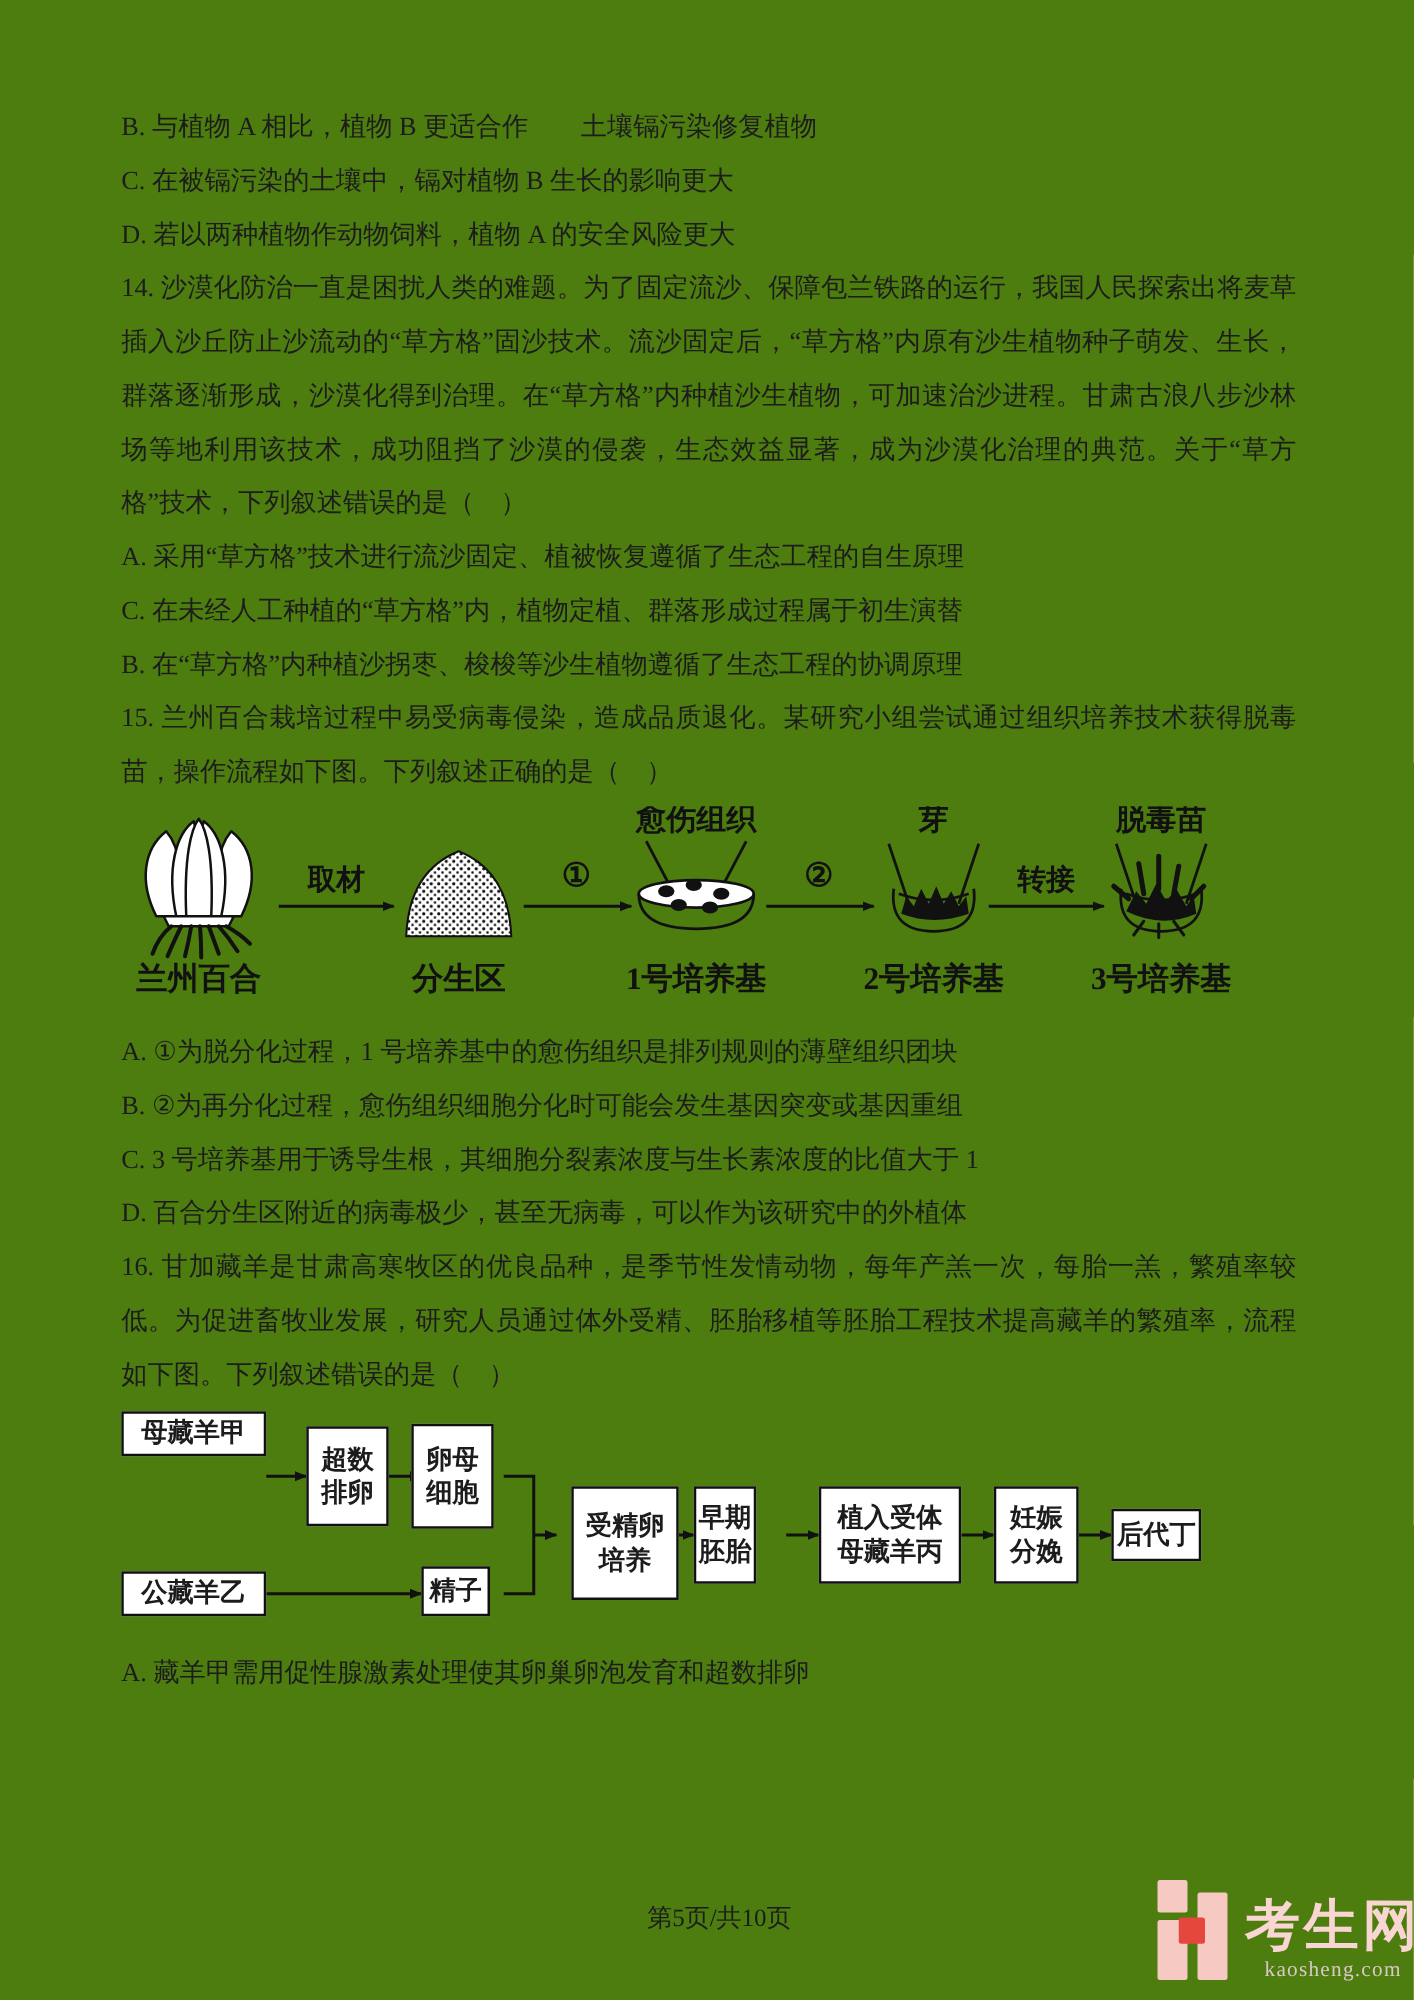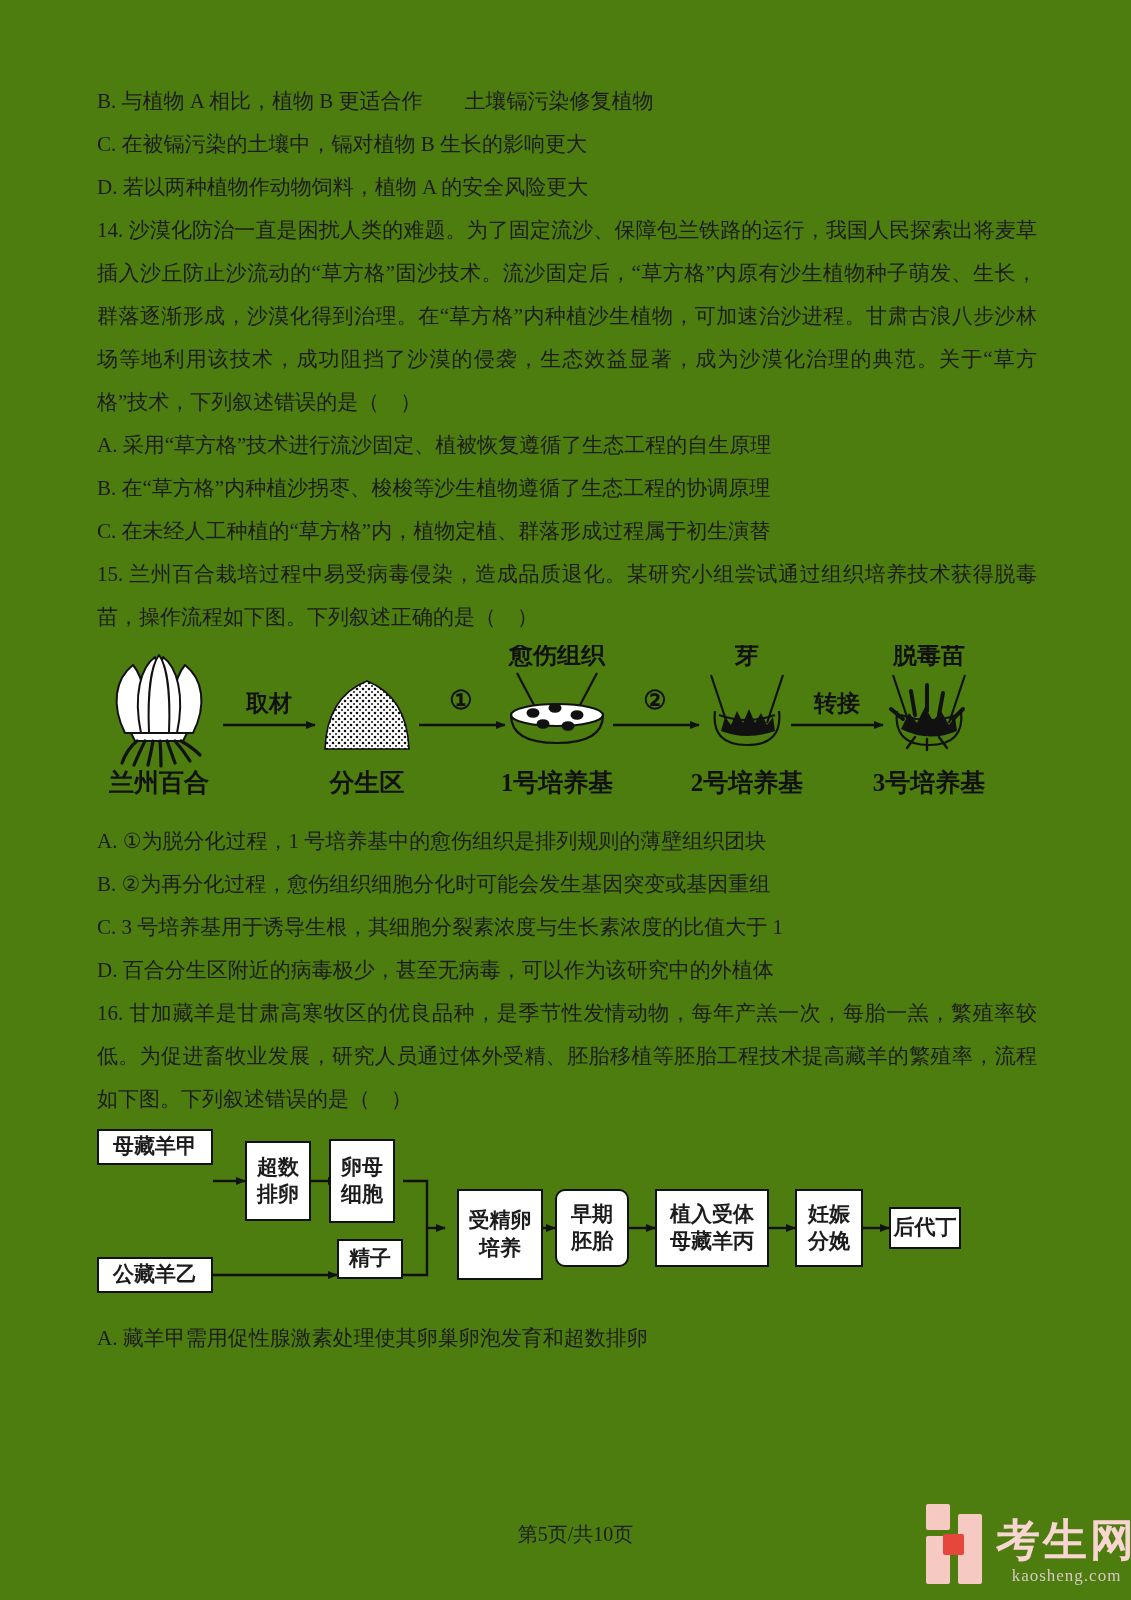--- a/index.html
+++ b/index.html
@@ -53,22 +53,22 @@
 
 <div class="page">
   <div class="content">
 
     <p class="opt">B. 与植物 A 相比，植物 B 更适合作　　土壤镉污染修复植物</p>
     <p class="opt">C. 在被镉污染的土壤中，镉对植物 B 生长的影响更大</p>
     <p class="opt">D. 若以两种植物作动物饲料，植物 A 的安全风险更大</p>
 
     <p class="stem">14. 沙漠化防治一直是困扰人类的难题。为了固定流沙、保障包兰铁路的运行，我国人民探索出将麦草插入沙丘防止沙流动的“草方格”固沙技术。流沙固定后，“草方格”内原有沙生植物种子萌发、生长，群落逐渐形成，沙漠化得到治理。在“草方格”内种植沙生植物，可加速治沙进程。甘肃古浪八步沙林场等地利用该技术，成功阻挡了沙漠的侵袭，生态效益显著，成为沙漠化治理的典范。关于“草方格”技术，下列叙述错误的是（　）</p>
     <p class="opt">A. 采用“草方格”技术进行流沙固定、植被恢复遵循了生态工程的自生原理</p>
+    <p class="opt">C. 在未经人工种植的“草方格”内，植物定植、群落形成过程属于初生演替</p>
     <p class="opt">B. 在“草方格”内种植沙拐枣、梭梭等沙生植物遵循了生态工程的协调原理</p>
-    <p class="opt">C. 在未经人工种植的“草方格”内，植物定植、群落形成过程属于初生演替</p>
 
     <p class="stem">15. 兰州百合栽培过程中易受病毒侵染，造成品质退化。某研究小组尝试通过组织培养技术获得脱毒苗，操作流程如下图。下列叙述正确的是（　）</p>
 
     <figure>
       <svg width="890" height="152" viewBox="0 0 890 152">
         <defs>
           <marker id="ah" markerWidth="10" markerHeight="9" refX="9" refY="4" orient="auto" markerUnits="userSpaceOnUse">
             <path d="M0,0 L10,4 L0,8 Z" fill="#111"></path>
           </marker>
           <pattern id="stip" width="6" height="6" patternUnits="userSpaceOnUse">
@@ -188,24 +188,24 @@
           <line x1="672" y1="99" x2="698" y2="99" marker-end="url(#ah2)"></line>
           <line x1="766" y1="99" x2="792" y2="99" marker-end="url(#ah2)"></line>
         </g>
       </svg>
       <div class="fc-box" style="left:0;top:34;width:116px;height:36px;">母藏羊甲</div>
       <div class="fc-box" style="left:148px;top:12px;width:66px;height:80px;">超数
 排卵</div>
       <div class="fc-box" style="left:232px;top:10px;width:66px;height:84px;">卵母
 细胞</div>
       <div class="fc-box" style="left:0;top:128px;width:116px;height:36px;">公藏羊乙</div>
-      <div class="fc-box" style="left:240px;top:110px;width:66px;height:40px;">精子</div>
+      <div class="fc-box" style="left:240px;top:124px;width:55px;height:40px;">精子</div>
       <div class="fc-box" style="left:348px;top:60px;width:86px;height:91px;margin-left:12px;">受精卵
 培养</div>
-      <div class="fc-box" style="left:458px;top:60px;width:74px;height:78px;border-radius:10px;">早期
+      <div class="fc-box" style="left:458px;top:60px;width:50px;height:78px;">早期
 胚胎</div>
       <div class="fc-box" style="left:558px;top:60px;width:114px;height:78px;">植入受体
 母藏羊丙</div>
       <div class="fc-box" style="left:698px;top:60px;width:68px;height:78px;">妊娠
 分娩</div>
       <div class="fc-box" style="left:792px;top:78px;width:72px;height:42px;">后代丁</div>
     </div>
 
     <p class="opt">A. 藏羊甲需用促性腺激素处理使其卵巢卵泡发育和超数排卵</p>
   </div>

